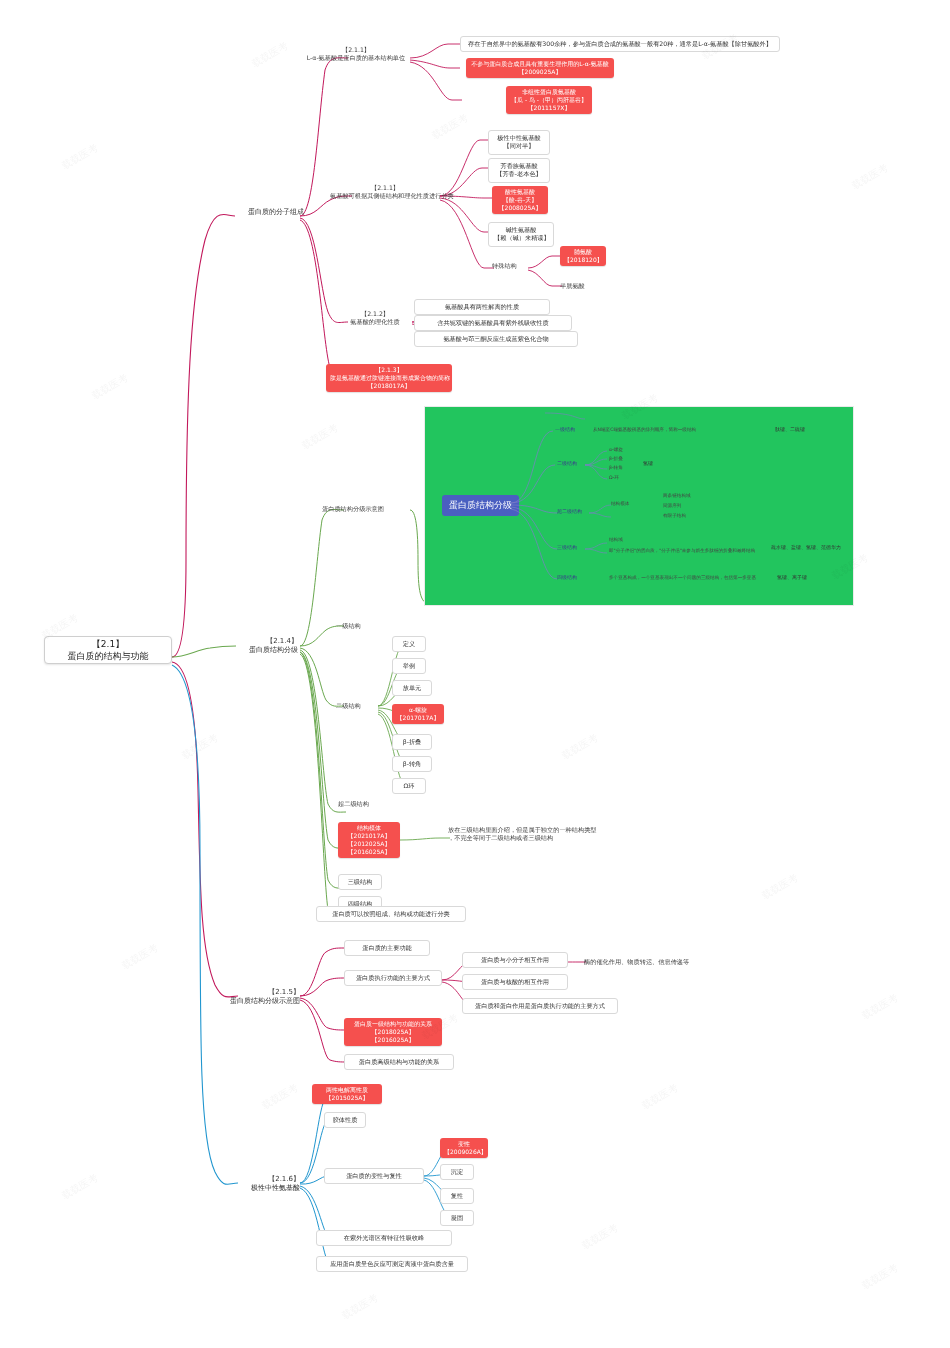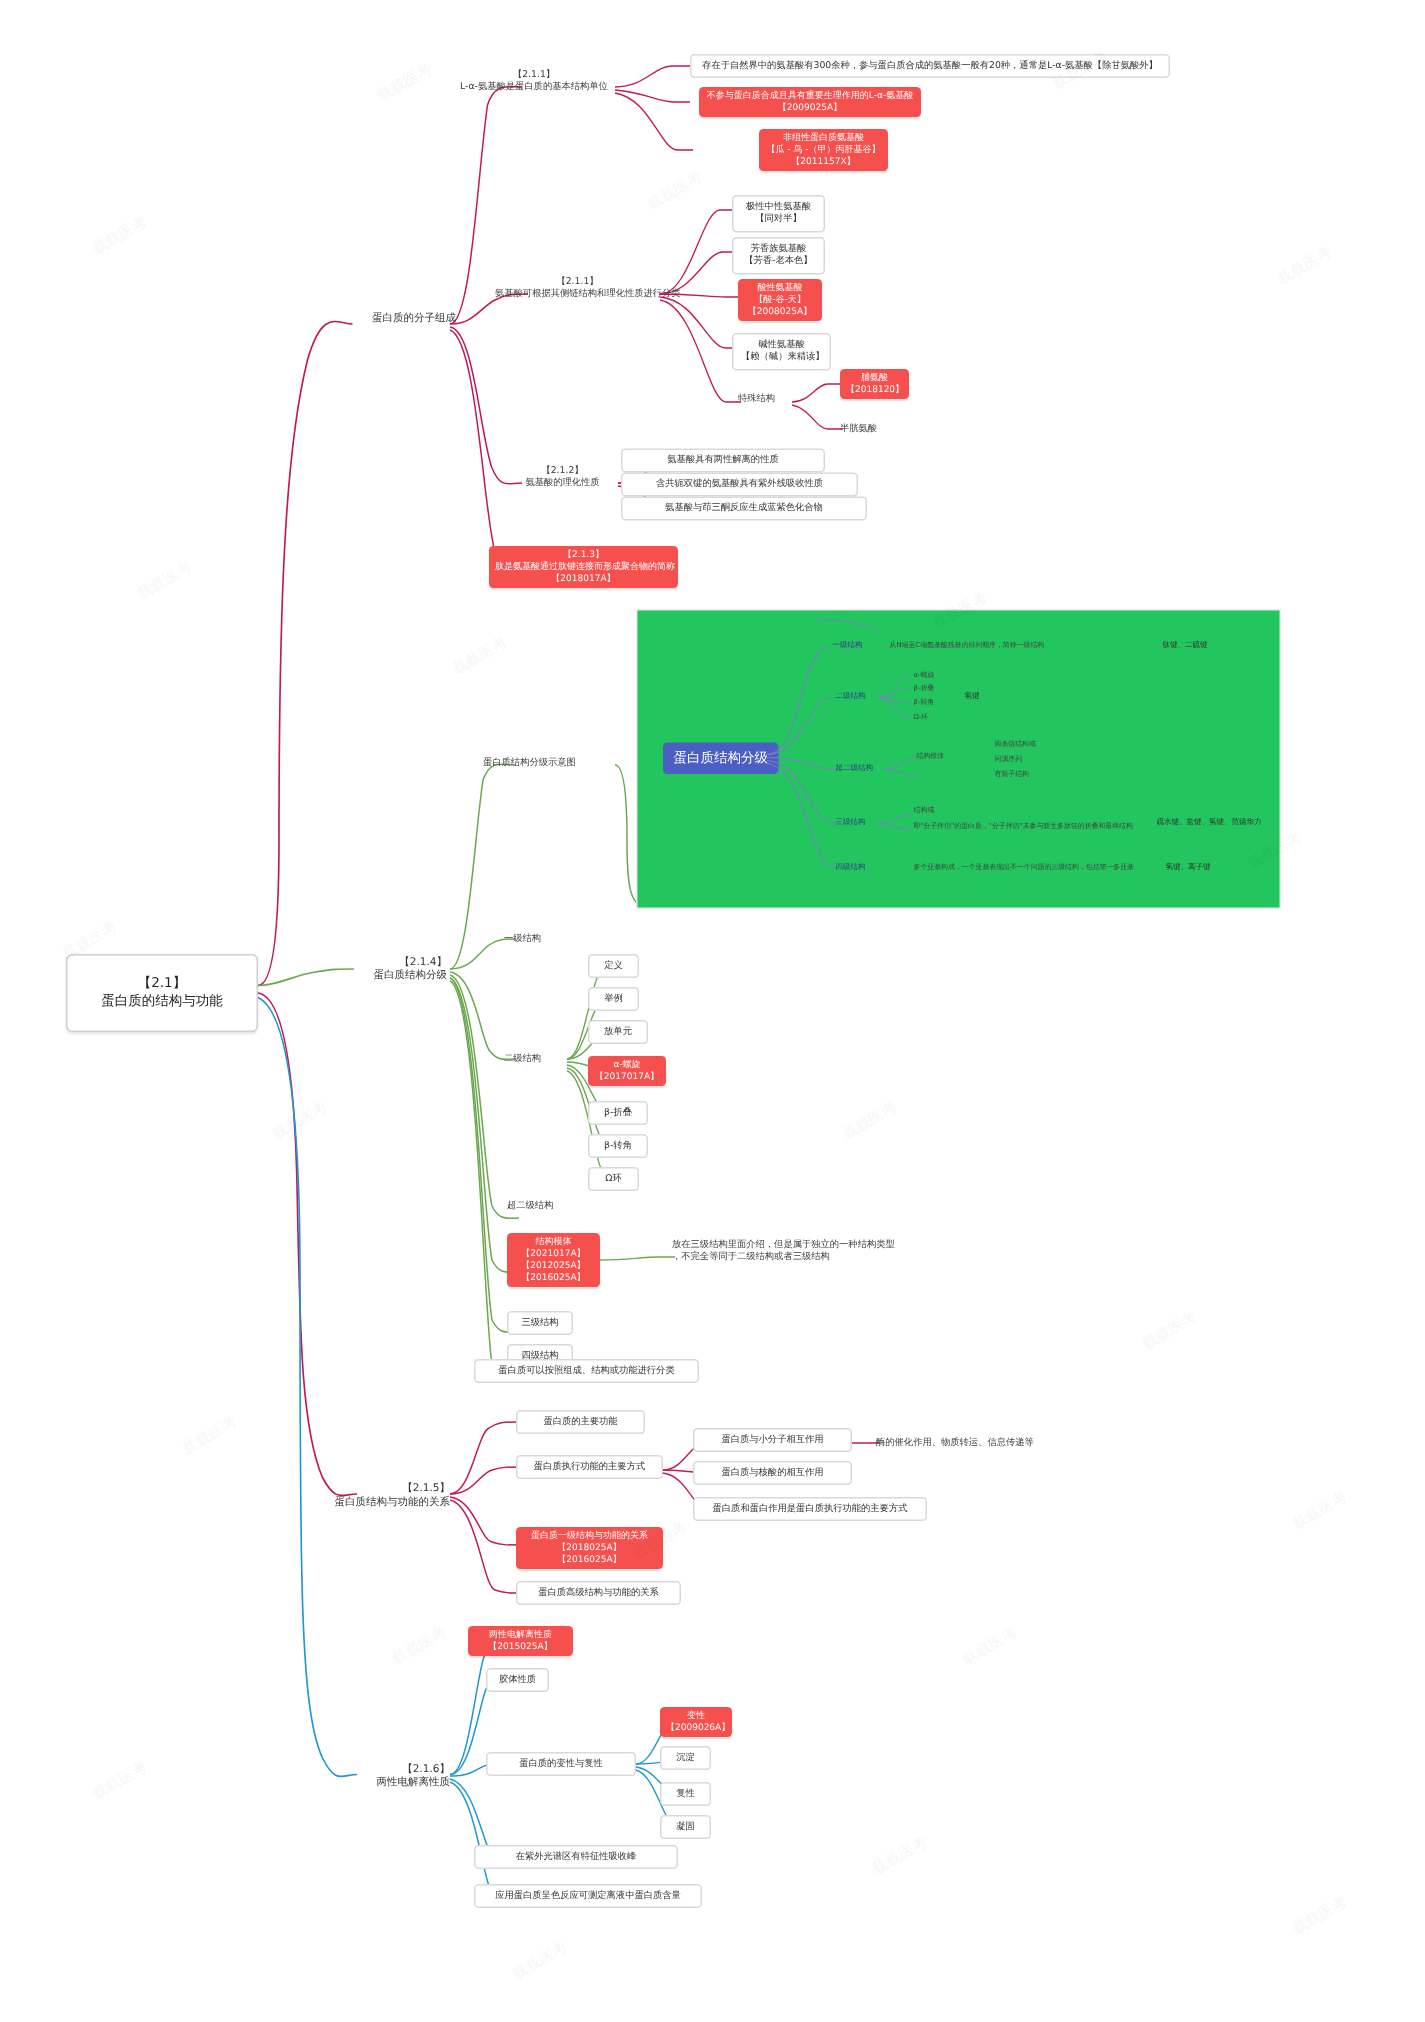--- a/index.html
+++ b/index.html
@@ -6,21 +6,21 @@
   body{width:950px;height:1348px;position:relative;overflow:hidden;
        font-family:"DejaVu Sans","Liberation Sans",sans-serif;color:#333;}
   .canvas{position:absolute;left:0;top:0;width:950px;height:1348px;}
   svg.links{position:absolute;left:0;top:0;width:950px;height:1348px;pointer-events:none;}
   .node{position:absolute;box-sizing:border-box;line-height:1.35;}
   .plain{font-size:6.2px;color:#3d3d3d;white-space:pre;}
   .plain.c{text-align:center;}
   .red{background:#f5504e;color:#fff;border-radius:3px;padding:2px 4px;font-size:6px;white-space:pre;text-align:center;
        box-shadow:0 1px 1px rgba(0,0,0,.12);}
   .boxed{border:1px solid #d9d9d9;border-radius:3px;background:#fff;padding:3px 5px;font-size:6.2px;white-space:pre;text-align:center;}
-  .root{border:1px solid #cfcfcf;border-radius:4px;background:#fff;padding:13px 10px;font-size:9px;text-align:center;
+  .root{border:1px solid #cfcfcf;border-radius:4px;background:#fff;padding:1px 10px;font-size:9px;text-align:center;
         color:#222;box-shadow:0 1px 2px rgba(0,0,0,.10);white-space:pre;}
   .l1{font-size:7px;color:#333;white-space:pre;text-align:right;}
   
   .panel{position:absolute;left:424px;top:406px;width:428px;height:198px;background:#22c55e;border:1px solid #eaeaea;}
   .panel .ptitle{position:absolute;left:17px;top:88px;background:#4a5fc1;color:#fff;font-size:9px;
        padding:4px 7px;border-radius:3px;white-space:pre;}
   .panel .ptxt{position:absolute;font-size:4.6px;color:#444;white-space:pre;}
   .panel .pnode{position:absolute;font-size:5px;color:#3a3a8c;white-space:pre;}
   .panel .pright{position:absolute;font-size:5px;color:#333;white-space:pre;}
   .wm{position:absolute;font-size:10px;color:rgba(0,0,0,0.045);transform:rotate(-30deg);
@@ -207,34 +207,34 @@
     <div class="ptxt" style="left:184px;top:130px;">结构域</div>
     <div class="ptxt" style="left:184px;top:141px;">即"分子伴侣"的蛋白质，"分子伴侣"未参与新生多肽链的折叠和最终结构</div>
     <div class="pright" style="left:346px;top:137px;">疏水键、盐键、氢键、范德华力</div>
 
     <div class="pnode" style="left:132px;top:167px;">四级结构</div>
     <div class="ptxt" style="left:184px;top:168px;">多个亚基构成，一个亚基表现出不一个问题的三级结构，包括第一多亚基</div>
     <div class="pright" style="left:352px;top:167px;">氢键、离子键</div>
   </div>
 
   <div class="node l1" style="left:218px;top:988px;width:82px;">【2.1.5】
-蛋白质结构与功能的关系</div>
+蛋白质结构分级示意图</div>
   <div class="node boxed" style="left:344px;top:940px;width:86px;">蛋白质的主要功能</div>
   <div class="node boxed" style="left:344px;top:970px;width:98px;">蛋白质执行功能的主要方式</div>
   <div class="node boxed" style="left:462px;top:952px;width:106px;">蛋白质与小分子相互作用</div>
   <div class="node plain" style="left:584px;top:958px;width:160px;">酶的催化作用、物质转运、信息传递等</div>
   <div class="node boxed" style="left:462px;top:974px;width:106px;">蛋白质与核酸的相互作用</div>
   <div class="node boxed" style="left:462px;top:998px;width:156px;">蛋白质和蛋白作用是蛋白质执行功能的主要方式</div>
   <div class="node red" style="left:344px;top:1018px;width:98px;">蛋白质一级结构与功能的关系
 【2018025A】
 【2016025A】</div>
   <div class="node boxed" style="left:344px;top:1054px;width:110px;">蛋白质高级结构与功能的关系</div>
 
   <div class="node l1" style="left:218px;top:1175px;width:82px;">【2.1.6】
-两性电解离性质</div>
+极性中性氨基酸</div>
   <div class="node red" style="left:312px;top:1084px;width:70px;">两性电解离性质
 【2015025A】</div>
   <div class="node boxed" style="left:324px;top:1112px;width:42px;">胶体性质</div>
   <div class="node boxed" style="left:324px;top:1168px;width:100px;">蛋白质的变性与复性</div>
   <div class="node red" style="left:440px;top:1138px;width:48px;">变性
 【2009026A】</div>
   <div class="node boxed" style="left:440px;top:1164px;width:34px;">沉淀</div>
   <div class="node boxed" style="left:440px;top:1188px;width:34px;">复性</div>
   <div class="node boxed" style="left:440px;top:1210px;width:34px;">凝固</div>
   <div class="node boxed" style="left:316px;top:1230px;width:136px;">在紫外光谱区有特征性吸收峰</div>

